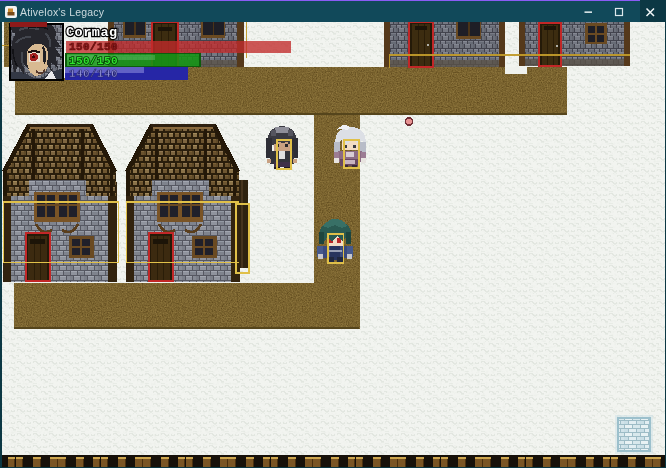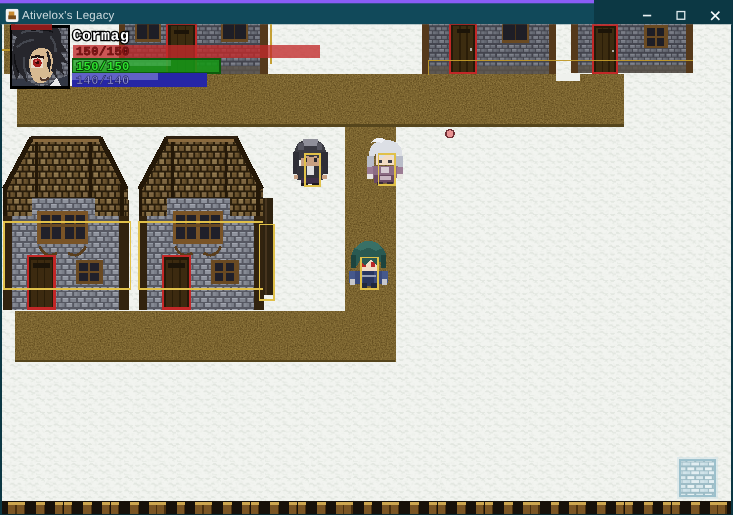--- a/index.html
+++ b/index.html
@@ -1,18 +1,18 @@
 <!DOCTYPE html>
 <html><head>
 <meta charset="utf-8">
 <style>
   html,body{margin:0;padding:0;width:666px;height:468px;overflow:hidden;background:#0c3844;
     font-family:"Liberation Sans",sans-serif;}
   #win{position:absolute;left:0;top:0;width:666px;height:468px;}
-  #titlebar{position:absolute;left:0;top:0;width:540px;height:22px;background:#11495a;border-top:3px solid #8b5cf6;}
+  #titlebar{position:absolute;left:0;top:0;width:640px;height:22px;background:#11495a;border-top:1px solid #8b5cf6;}
   #scene{position:absolute;left:0;top:22px;}
 </style>
 </head>
 <body>
 <div id="win">
 
   <div id="titlebar">
 
     <svg width="12" height="12" style="position:absolute;left:5px;top:5px" viewBox="0 0 12 12">
       <rect x="0" y="0" width="12" height="12" rx="2" fill="#f2f2f2"></rect>

